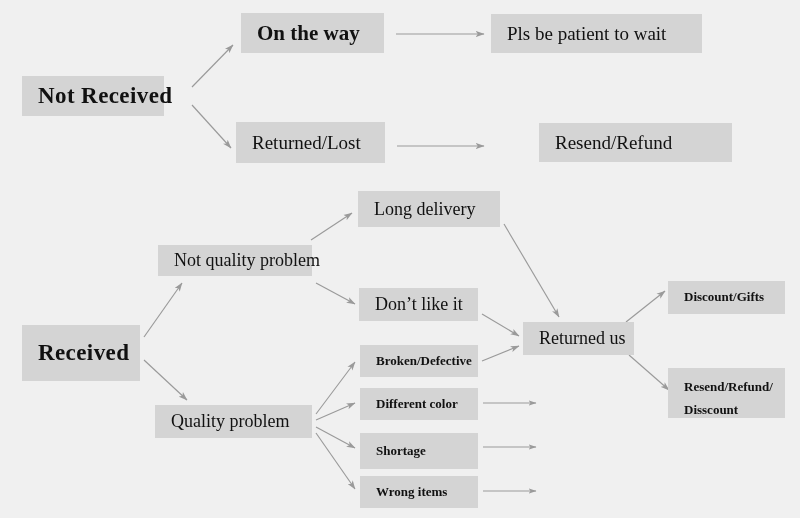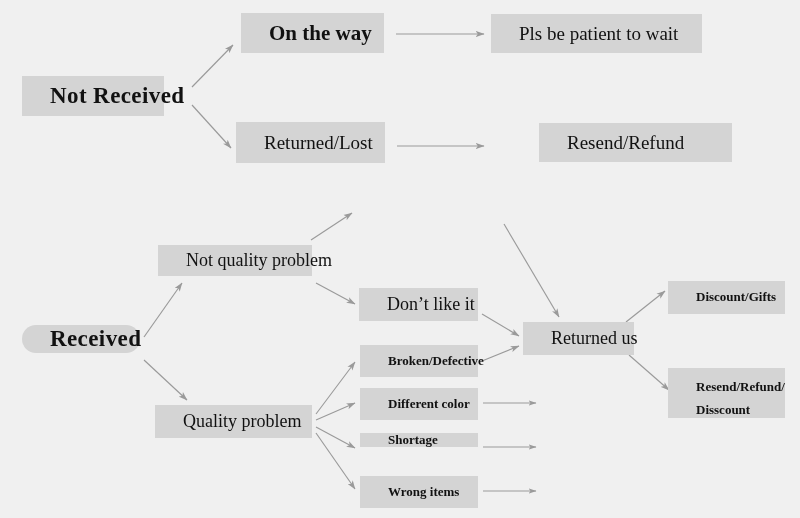--- a/index.html
+++ b/index.html
@@ -33,21 +33,21 @@
     background: #d4d4d4;
     color: #111111;
     display: flex;
     align-items: center;
     box-sizing: border-box;
     font-family: "Liberation Serif", "DejaVu Serif", serif;
     line-height: 1.15;
     white-space: pre;
   }
   .node.pad-l {
-    padding-left: 28px;
+    padding-left: 16px;
   }
   .n-root-big {
     font-size: 23px;
     font-weight: bold;
     letter-spacing: 0.4px;
   }
   .n-lvl1 {
     font-size: 21px;
     font-weight: bold;
   }
@@ -145,46 +145,49 @@
   </div>
 
   <div class="node n-lvl1-lite pad-l" style="left:236px; top:122px; width:149px; height:41px;">
     <span>Returned/Lost</span>
   </div>
 
   <div class="node n-lvl1-lite pad-l" style="left:491px; top:123px; width:193px; height:39px;margin-left:48px;">
     <span>Resend/Refund</span>
   </div>
 
-  <div class="node n-root-big pad-l" style="left:22px; top:325px; width:118px; height:28px;border-radius:20px;">
+  <div class="node n-root-big pad-l" style="left:22px; top:325px; width:118px; height:56px;">
     <span>Received</span>
   </div>
 
   <div class="node n-mid pad-l" style="left:158px; top:245px; width:154px; height:31px;">
     <span>Not quality problem</span>
   </div>
 
+  <div class="node n-mid pad-l" style="left:358px; top:191px; width:142px; height:36px;">
+    <span>Long delivery</span>
+  </div>
 
   <div class="node n-mid pad-l" style="left:359px; top:288px; width:119px; height:33px;">
     <span>Don’t like it</span>
   </div>
 
   <div class="node n-mid pad-l" style="left:155px; top:405px; width:157px; height:33px;">
     <span>Quality problem</span>
   </div>
 
   <div class="node n-small pad-l" style="left:360px; top:345px; width:118px; height:32px;">
     <span>Broken/Defective</span>
   </div>
 
   <div class="node n-small pad-l" style="left:360px; top:388px; width:118px; height:32px;">
     <span>Different color</span>
   </div>
 
-  <div class="node n-small pad-l" style="left:360px; top:433px; width:118px; height:14px;">
+  <div class="node n-small pad-l" style="left:360px; top:433px; width:118px; height:36px;">
     <span>Shortage</span>
   </div>
 
   <div class="node n-small pad-l" style="left:360px; top:476px; width:118px; height:32px;">
     <span>Wrong items</span>
   </div>
 
   <div class="node n-mid pad-l" style="left:523px; top:322px; width:111px; height:33px;">
     <span>Returned us</span>
   </div>

